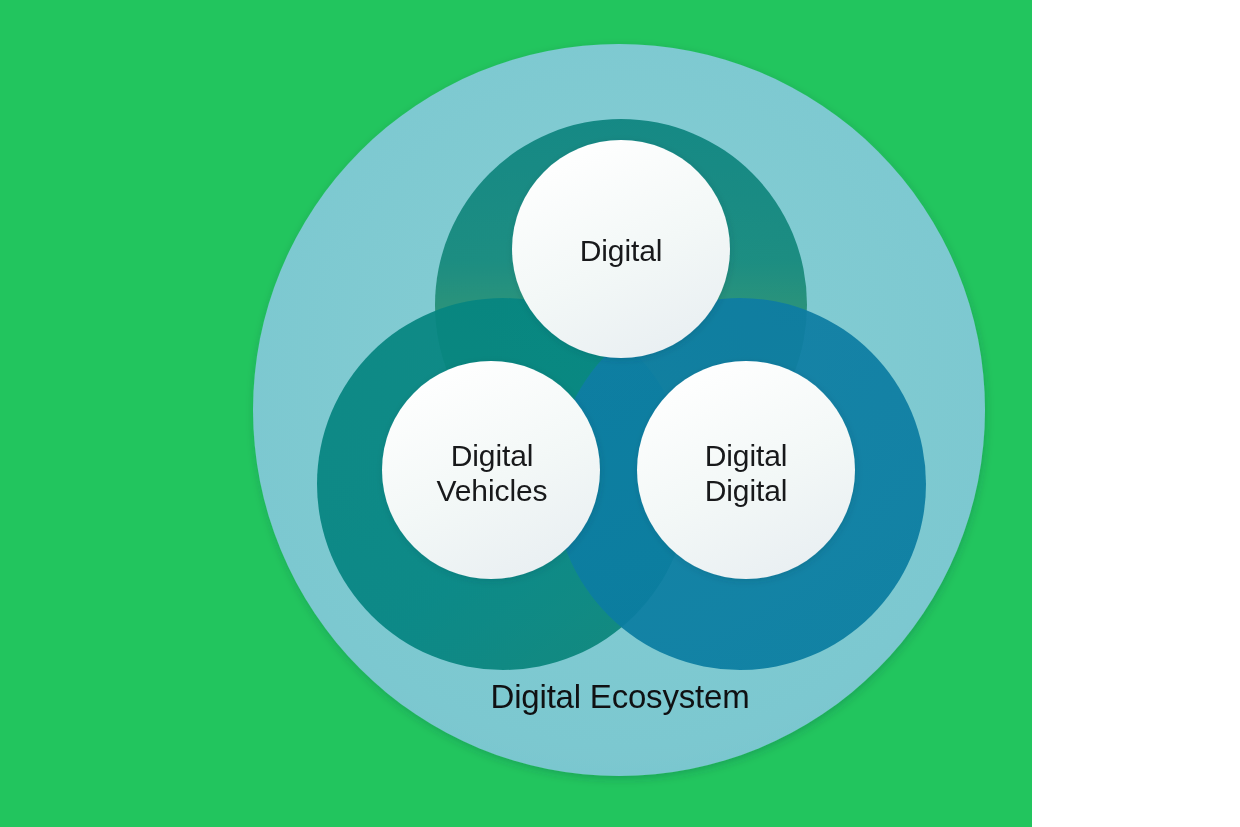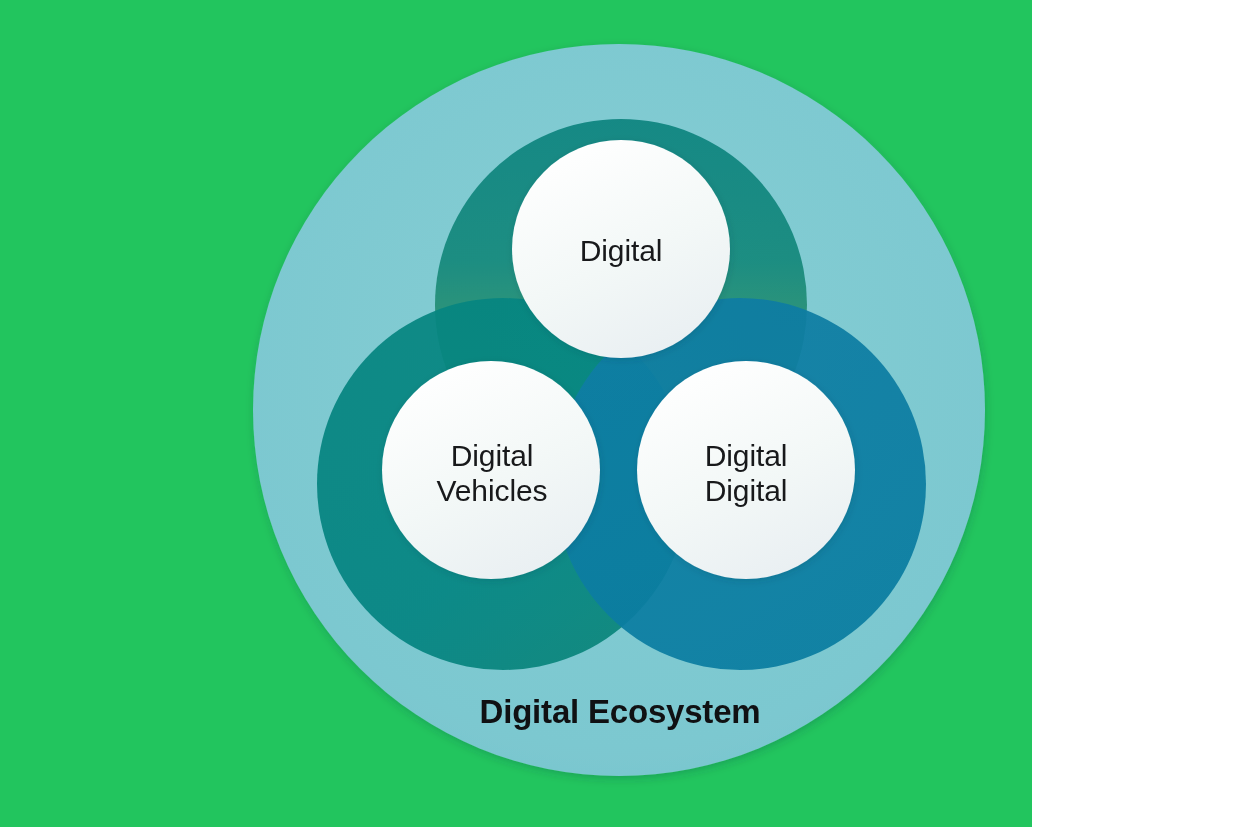--- a/index.html
+++ b/index.html
@@ -40,25 +40,24 @@
     white-space: nowrap;
     transform: translate(-50%, -50%);
   }
   .lobe-label .ln { display: block; }
   .ecosystem-label {
     position: absolute;
     text-align: center;
     color: #101113;
     font-family: "Liberation Sans", sans-serif;
     font-size: 33px;
-    font-weight: 700;
+    font-weight: 400;
     letter-spacing: -0.2px;
     white-space: nowrap;
     transform: translate(-50%, -50%);
-    margin-top: 15px;
   }
 </style>
 </head>
 <body>
 
 <div id="diagram-root">
 
   <svg class="venn" viewBox="0 0 1240 827" xmlns="http://www.w3.org/2000/svg">
     <defs>
       <linearGradient id="gradInfra" x1="0" y1="0" x2="0" y2="1">

